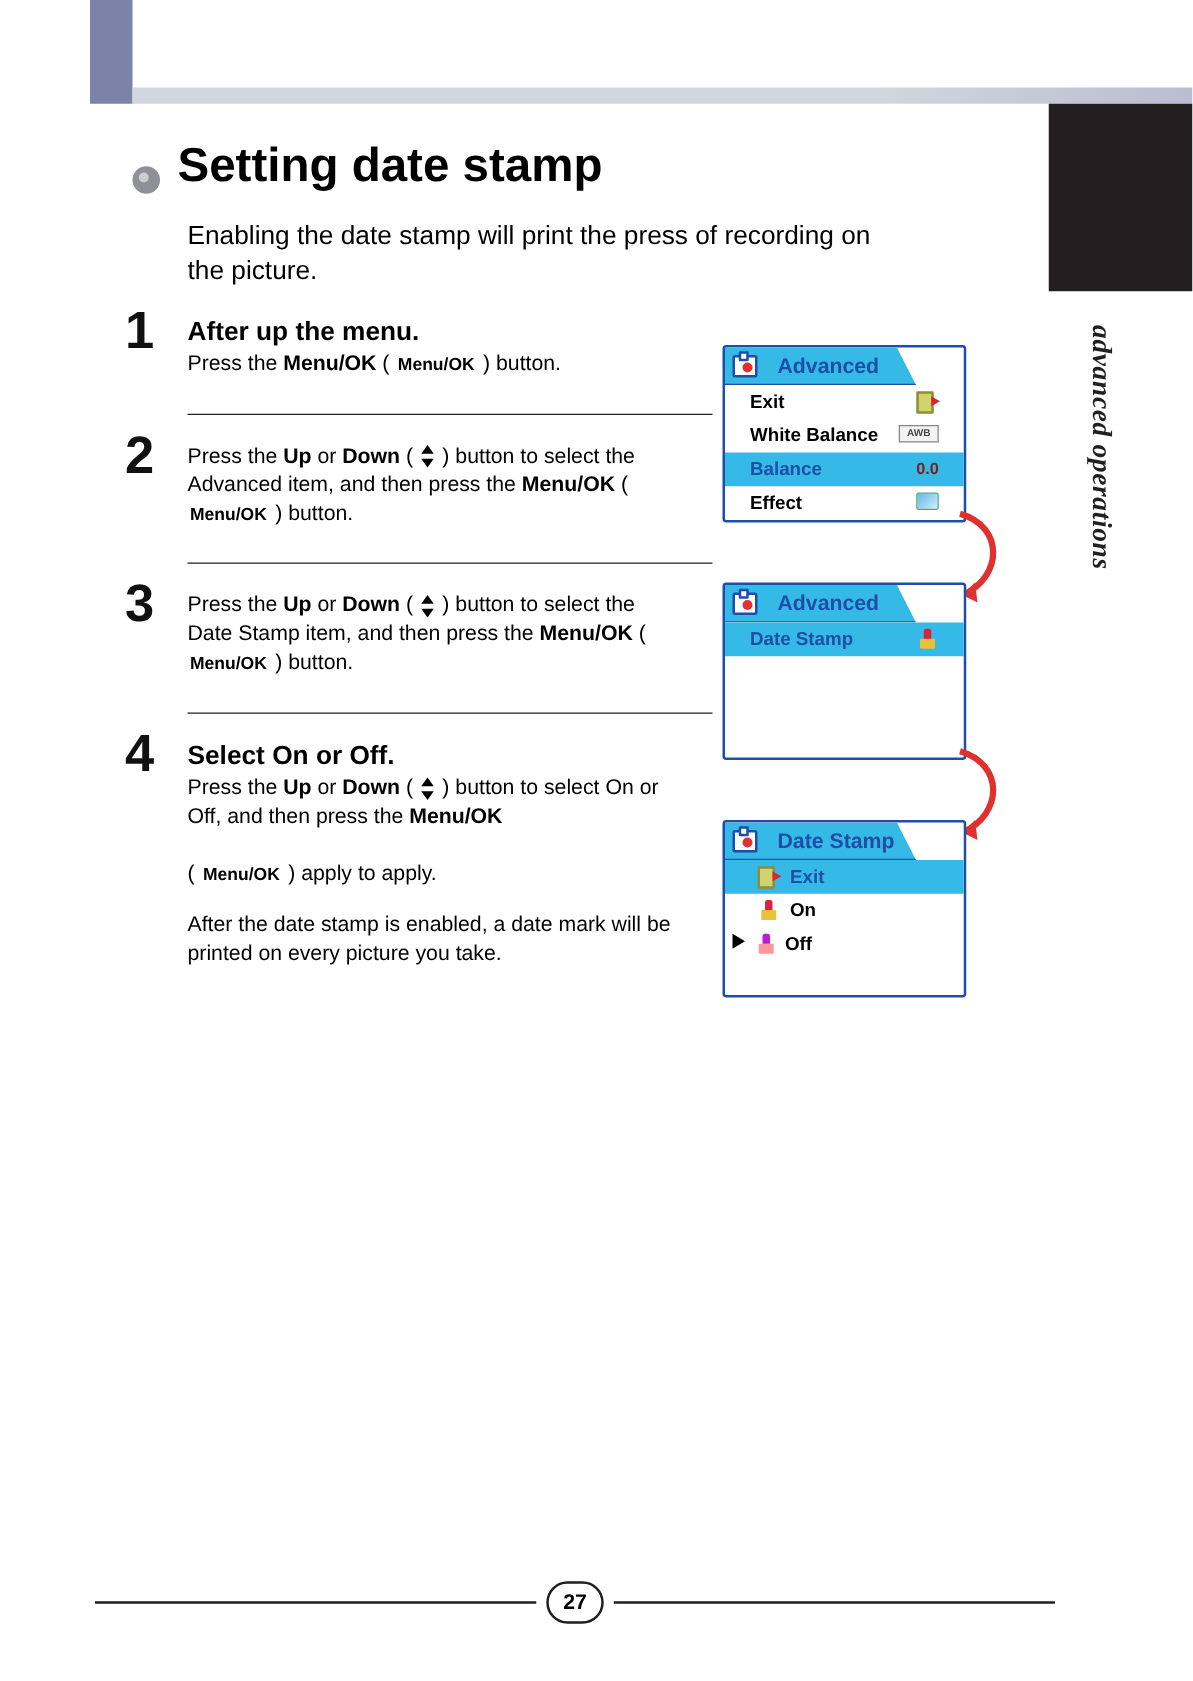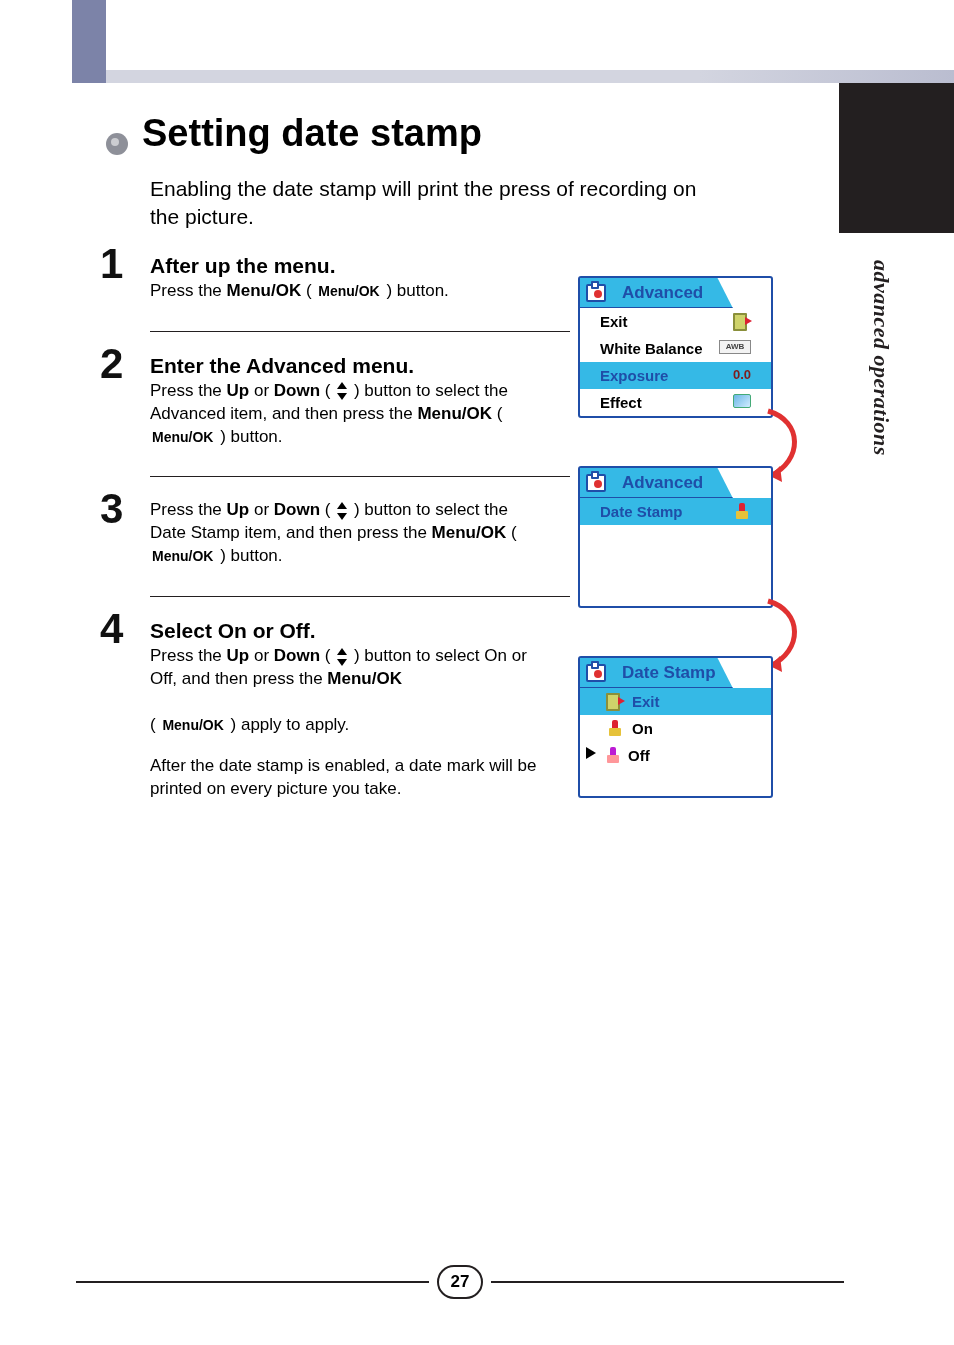--- a/index.html
+++ b/index.html
@@ -136,21 +136,20 @@
           <div class="step-text">
             <span>Press the </span><b>Menu/OK</b><span> ( </span><span class="menuok-pill">Menu/OK</span><span> ) button.</span>
           </div>
         </div>
       </div>
       <hr class="step-sep">
 
       <div class="step">
         <div class="step-num">2</div>
         <div class="step-body">
-          <div class="step-head">Enter the Advanced menu.</div>
           <div class="step-text">
             <span>Press the </span><b>Up</b><span> or </span><b>Down</b><span> ( </span><span class="updown"></span><span> ) button to select the Advanced item, and then press the </span><b>Menu/OK</b><span> ( </span><span class="menuok-pill">Menu/OK</span><span> ) button.</span>
           </div>
         </div>
       </div>
       <hr class="step-sep">
 
       <div class="step">
         <div class="step-num">3</div>
         <div class="step-body">
@@ -186,21 +185,21 @@
       <div class="panel-rows">
         <div class="prow">
           <span class="rlabel">Exit</span>
           <span class="ic-exit"></span>
         </div>
         <div class="prow">
           <span class="rlabel">White Balance</span>
           <span class="ic-awb">AWB</span>
         </div>
         <div class="prow sel">
-          <span class="rlabel">Exposure</span>
+          <span class="rlabel">Balance</span>
           <span class="rval">0.0</span>
         </div>
         <div class="prow">
           <span class="rlabel">Effect</span>
           <span class="ic-effect"></span>
         </div>
       </div>
     </div>
 
     <svg class="conn" style="left:180px; top:130px;" width="50" height="80">

